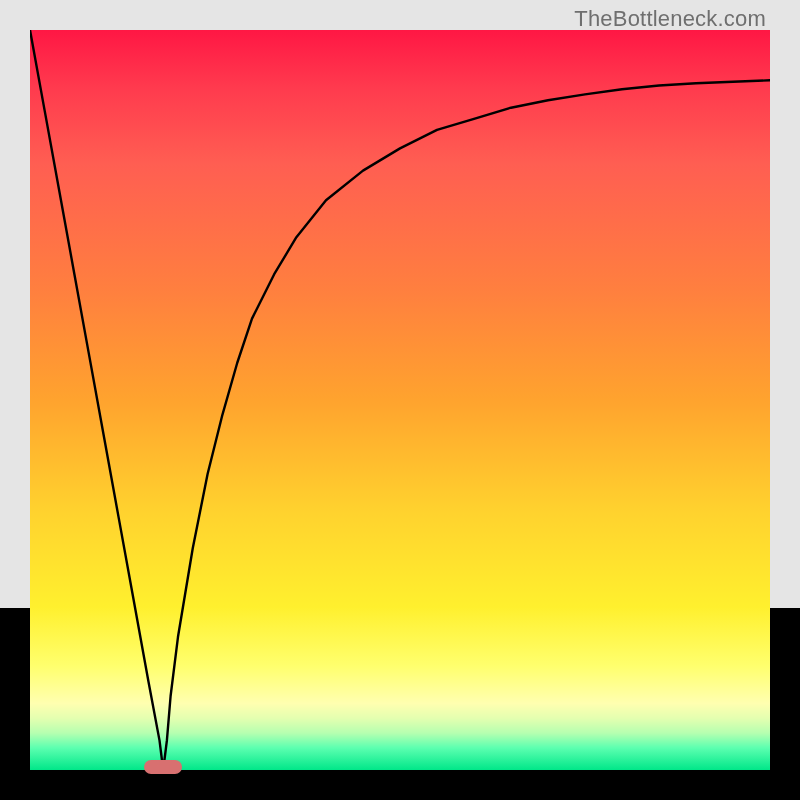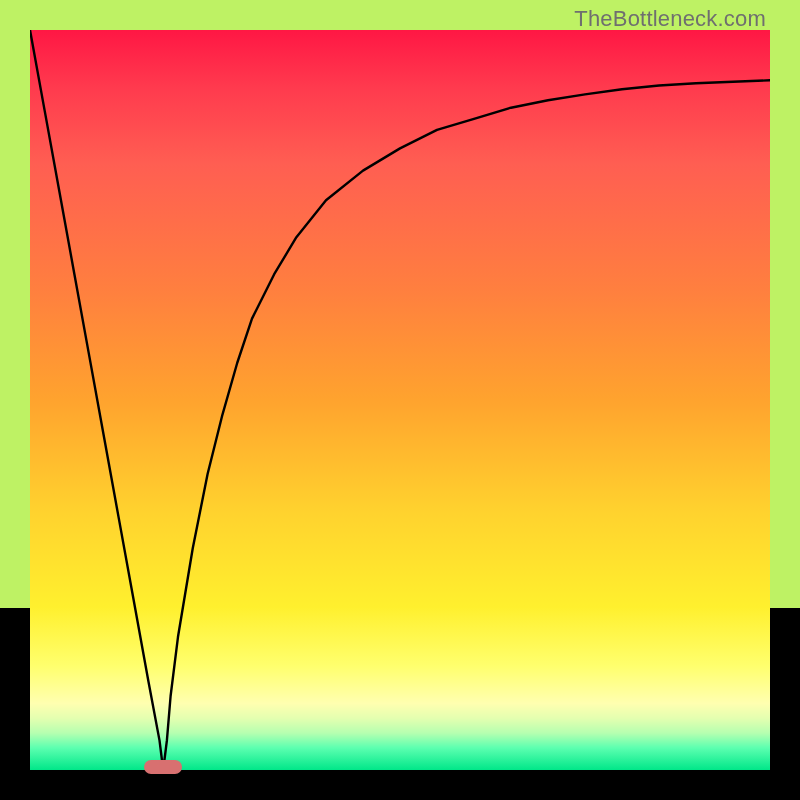--- a/index.html
+++ b/index.html
@@ -8,21 +8,21 @@
     width: 800px;
     height: 800px;
     overflow: hidden;
     background: #000;
     font-family: Arial, Helvetica, sans-serif;
   }
   .frame {
     position: relative;
     width: 800px;
     height: 608px;
-    background: #bef264;
+    background: #e5e5e5;
   }
   .plot-area {
     position: absolute;
     left: 30px;
     top: 30px;
     width: 740px;
     height: 740px;
     
     background: linear-gradient(
       to bottom,

